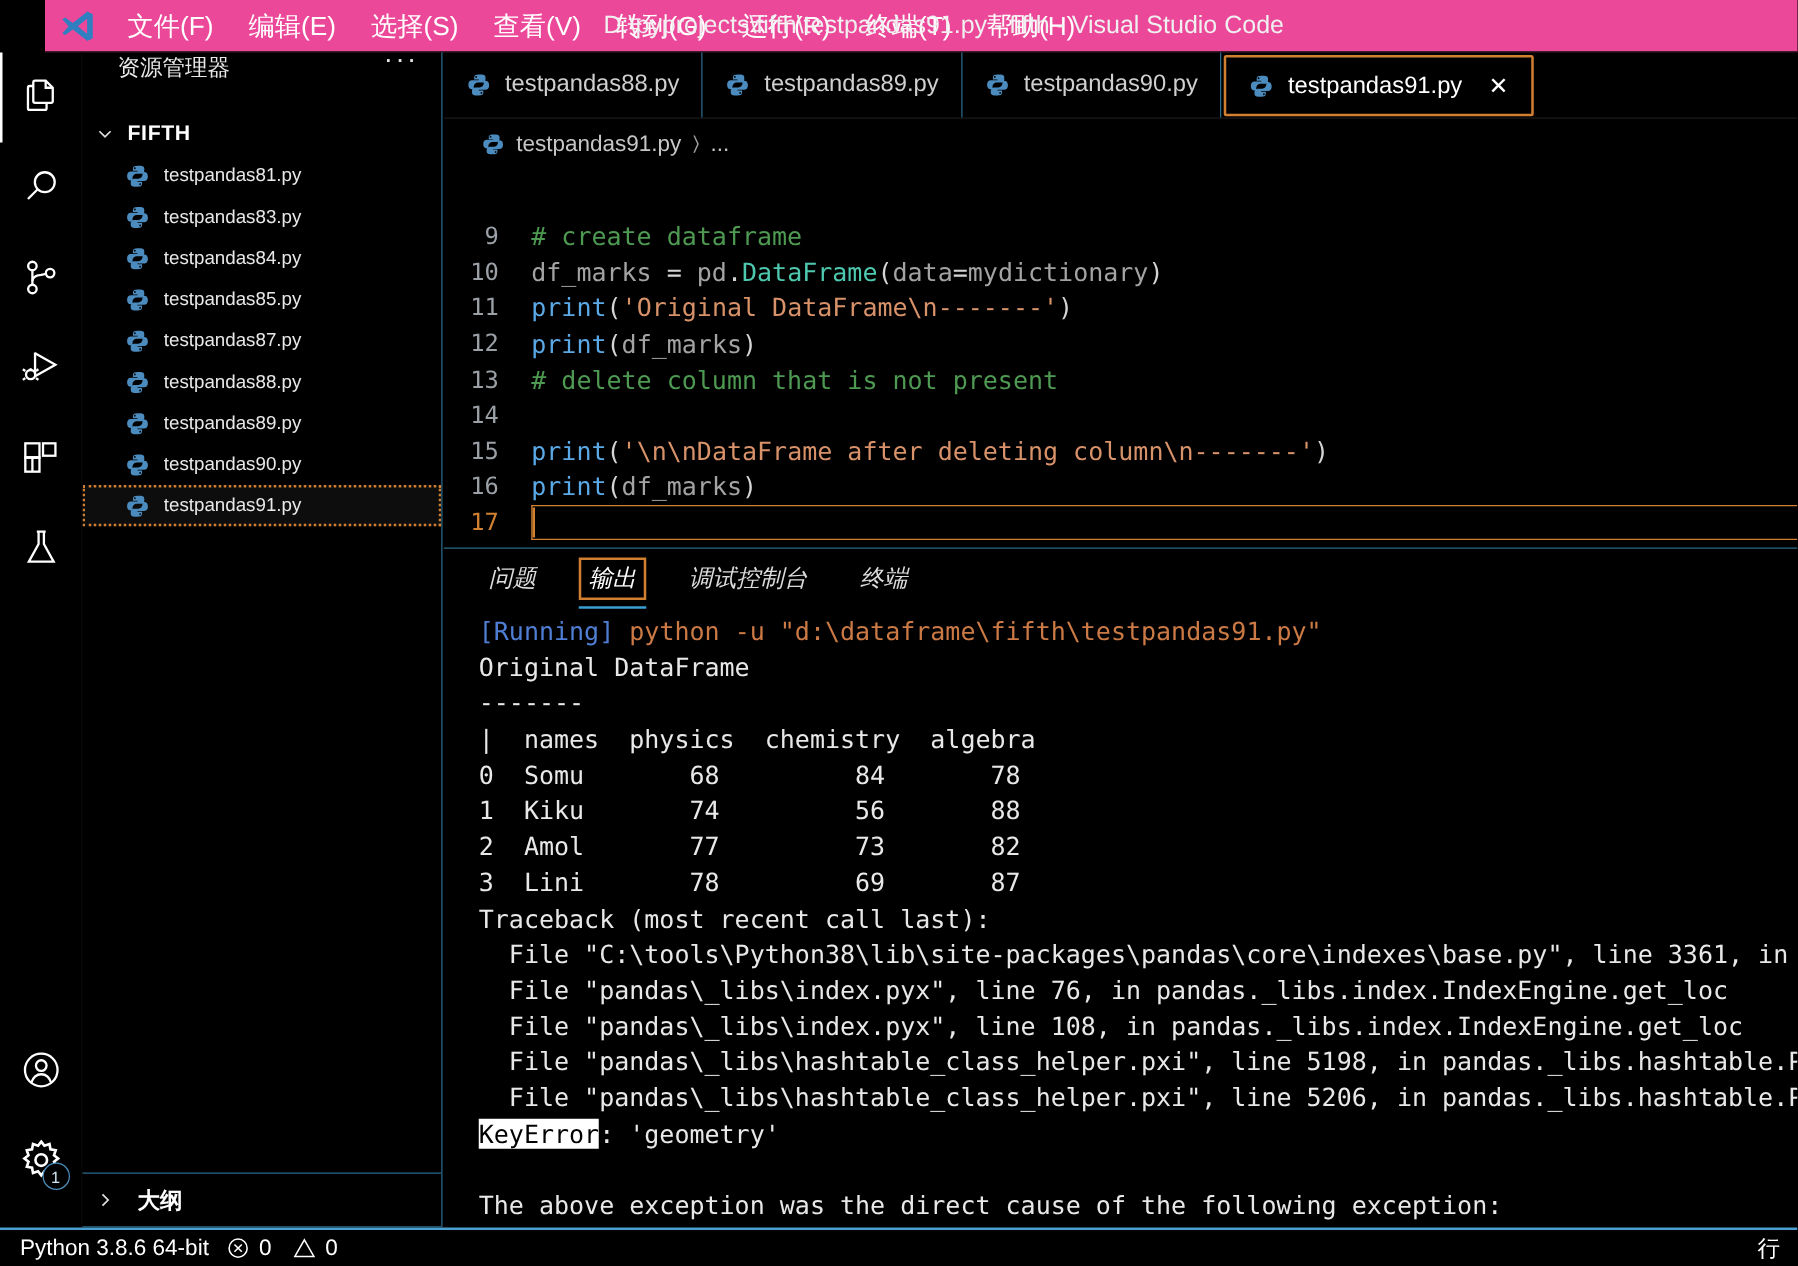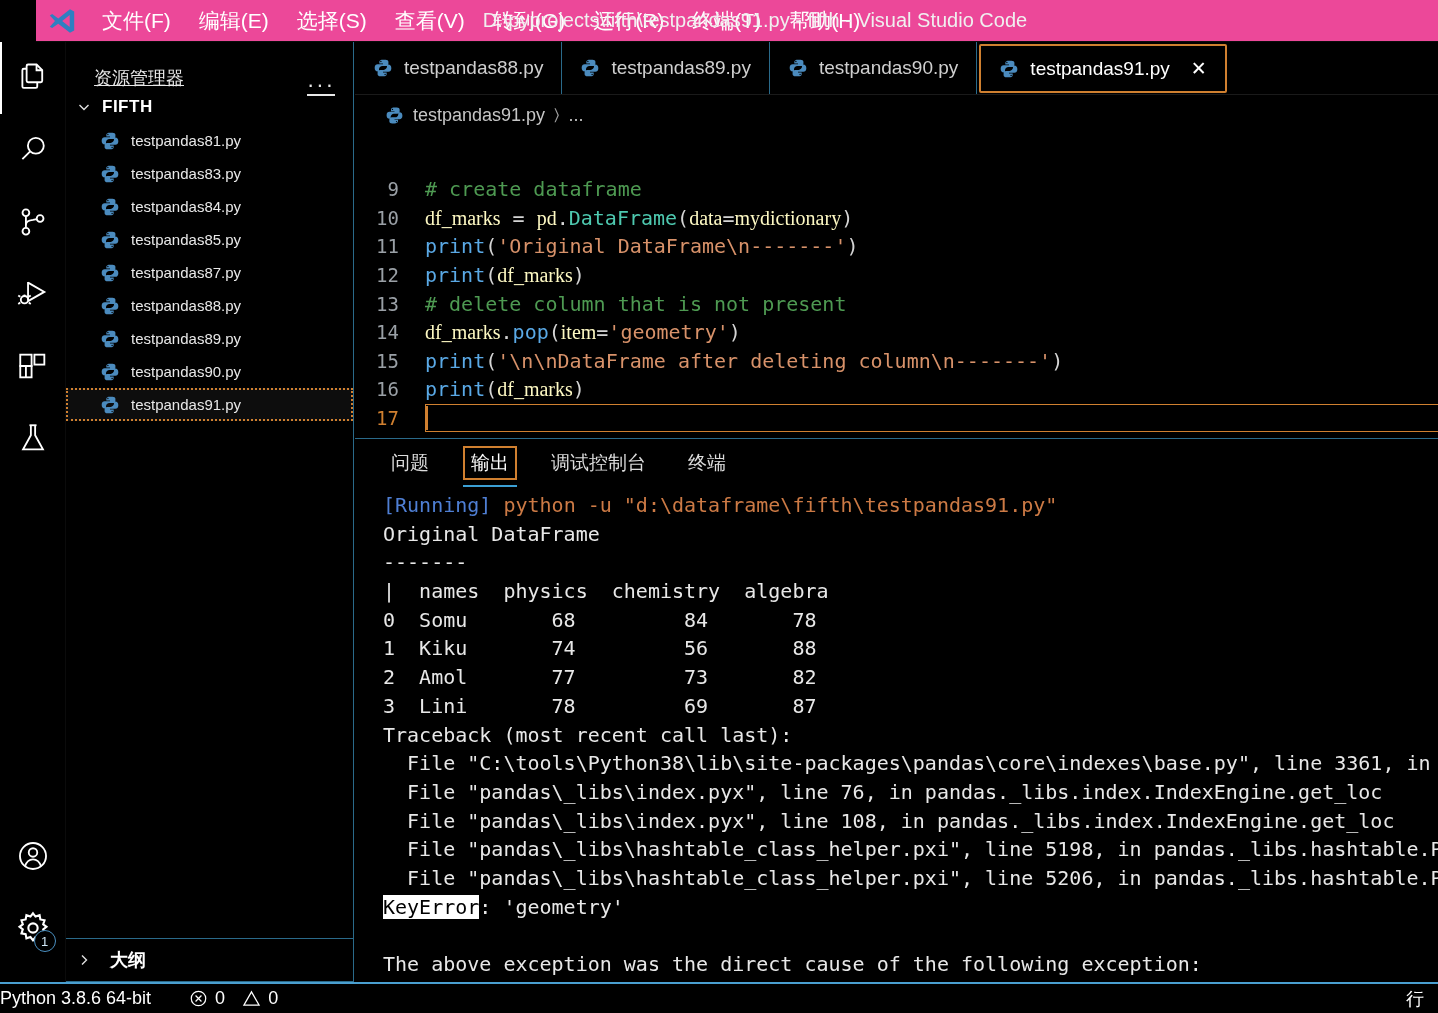--- a/index.html
+++ b/index.html
@@ -51,22 +51,22 @@
     font-size:13px; display:flex; align-items:center; justify-content:center;
   }
 
   
   .sidebar {
     position:absolute; top:42px; left:66px; width:288px; height:940px;
     background:#000; border-right:1px solid #2a6a8a;
     display:flex; flex-direction:column;
   }
   .sb-header {
-    height:48px; display:flex; align-items:flex-end; justify-content:space-between;
-    padding:0 18px 0 28px; color:#e8e8e8; font-size:18px;text-decoration:underline;
+    height:48px; display:flex; align-items:flex-start; justify-content:space-between;
+    padding:0 18px 0 28px; color:#e8e8e8; font-size:18px;
   }
   .sb-dots { color:#e8e8e8; font-size:22px; letter-spacing:2px; cursor:pointer; line-height:10px;}
   .sb-section-title {
     height:34px; display:flex; align-items:center; gap:8px; padding-left:10px;
     color:#ffffff; font-size:17px; font-weight:bold; letter-spacing:.5px; cursor:pointer;
   }
   .chev { display:inline-block; width:18px; text-align:center; color:#e0e0e0; font-size:14px;}
   .filelist { flex:1 1 auto; overflow:hidden; }
   .file-row {
     height:33px; display:flex; align-items:center; gap:11px; padding-left:34px;
@@ -111,31 +111,32 @@
   }
   .cline.current .lnum { color:#d08030; }
   .ctext { white-space:pre; color:#d4d4d4; }
   .cline.current .ctext {
     flex:1 1 auto; height:28.6px; border:1px solid #d08030; border-right:none;
     display:flex; align-items:center; position:relative;
   }
   .cline.current .ctext::before {
     content:""; position:absolute; left:0; top:1px; bottom:1px; width:2px; background:#d08030;
   }
-  .tk-com{color:#4e9a52;} .tk-fn{color:#5aa9e6;} .tk-var{color:#fef9c3;font-family:Liberation Serif, serif;} .tk-str{color:#d8926a;} .tk-op{color:#d4d4d4;} .tk-pd{color:#4ec9b0;}
+  .tk-com{color:#4e9a52;} .tk-fn{color:#5aa9e6;} .tk-var{color:#a3a3a3;} .tk-str{color:#d8926a;} .tk-op{color:#d4d4d4;} .tk-pd{color:#4ec9b0;}
 
   
   .panel {
     position:absolute; top:396px; left:0; width:1083px; height:544px;
     background:#000; border-top:1px solid #2a6a8a;
   }
   .panel-tabs { height:48px; display:flex; align-items:center; gap:0px; padding-left:28px; }
   .ptab {
     color:#dcdcdc; font-size:19px; padding:4px 8px; margin-right:26px; cursor:pointer;
     position:relative;
+    font-style:italic;
   }
   .ptab.active { color:#ffffff; border:2px solid #d08030; padding:2px 6px; }
   .ptab.active::after {
     content:""; position:absolute; left:-2px; right:-2px; bottom:-9px; height:2px; background:#3b9fd4;
   }
   .output {
     position:absolute; top:48px; left:0; right:0; bottom:0; overflow:hidden;
     padding:4px 0 0 28px;
   }
   .oline {
@@ -144,21 +145,21 @@
   }
   .o-run{color:#4f7fd4;} .o-cmd{color:#cc7a45;}
   .hl { background:#ffffff; color:#000000; }
 
   
   .statusbar {
     position:absolute; left:0; bottom:0; width:1438px; height:31px;
     background:#000; border-top:2px solid #4a9fd0;
     display:flex; align-items:center; color:#ffffff; font-size:18px;
   }
-  .sb-left { display:flex; align-items:center; gap:38px; }
+  .sb-left { display:flex; align-items:center; gap:14px; padding-left:16px; }
   .sb-item { display:flex; align-items:center; gap:7px; cursor:pointer; }
   .sb-right { margin-left:auto; padding-right:14px; display:flex; align-items:center; gap:16px;}
 
   svg { display:block; }
 </style>
 </head>
 <body>
 
 <div id="app">
 
@@ -438,21 +439,20 @@
           <div class="cline">
             <span class="lnum">12</span>
             <span class="ctext"><span class="tk-fn">print</span><span class="tk-op">(</span><span class="tk-var">df_marks</span><span class="tk-op">)</span></span>
           </div>
           <div class="cline">
             <span class="lnum">13</span>
             <span class="ctext"><span class="tk-com"># delete column that is not present</span></span>
           </div>
           <div class="cline">
             <span class="lnum">14</span>
-            <span class="ctext"><span class="tk-var">df_marks</span><span class="tk-op">.</span><span class="tk-fn">pop</span><span class="tk-op">(</span><span class="tk-var">item</span><span class="tk-op">=</span><span class="tk-str">'geometry'</span><span class="tk-op">)</span></span>
           </div>
           <div class="cline">
             <span class="lnum">15</span>
             <span class="ctext"><span class="tk-fn">print</span><span class="tk-op">(</span><span class="tk-str">'\n\nDataFrame after deleting column\n-------'</span><span class="tk-op">)</span></span>
           </div>
           <div class="cline">
             <span class="lnum">16</span>
             <span class="ctext"><span class="tk-fn">print</span><span class="tk-op">(</span><span class="tk-var">df_marks</span><span class="tk-op">)</span></span>
           </div>
           <div class="cline current">

